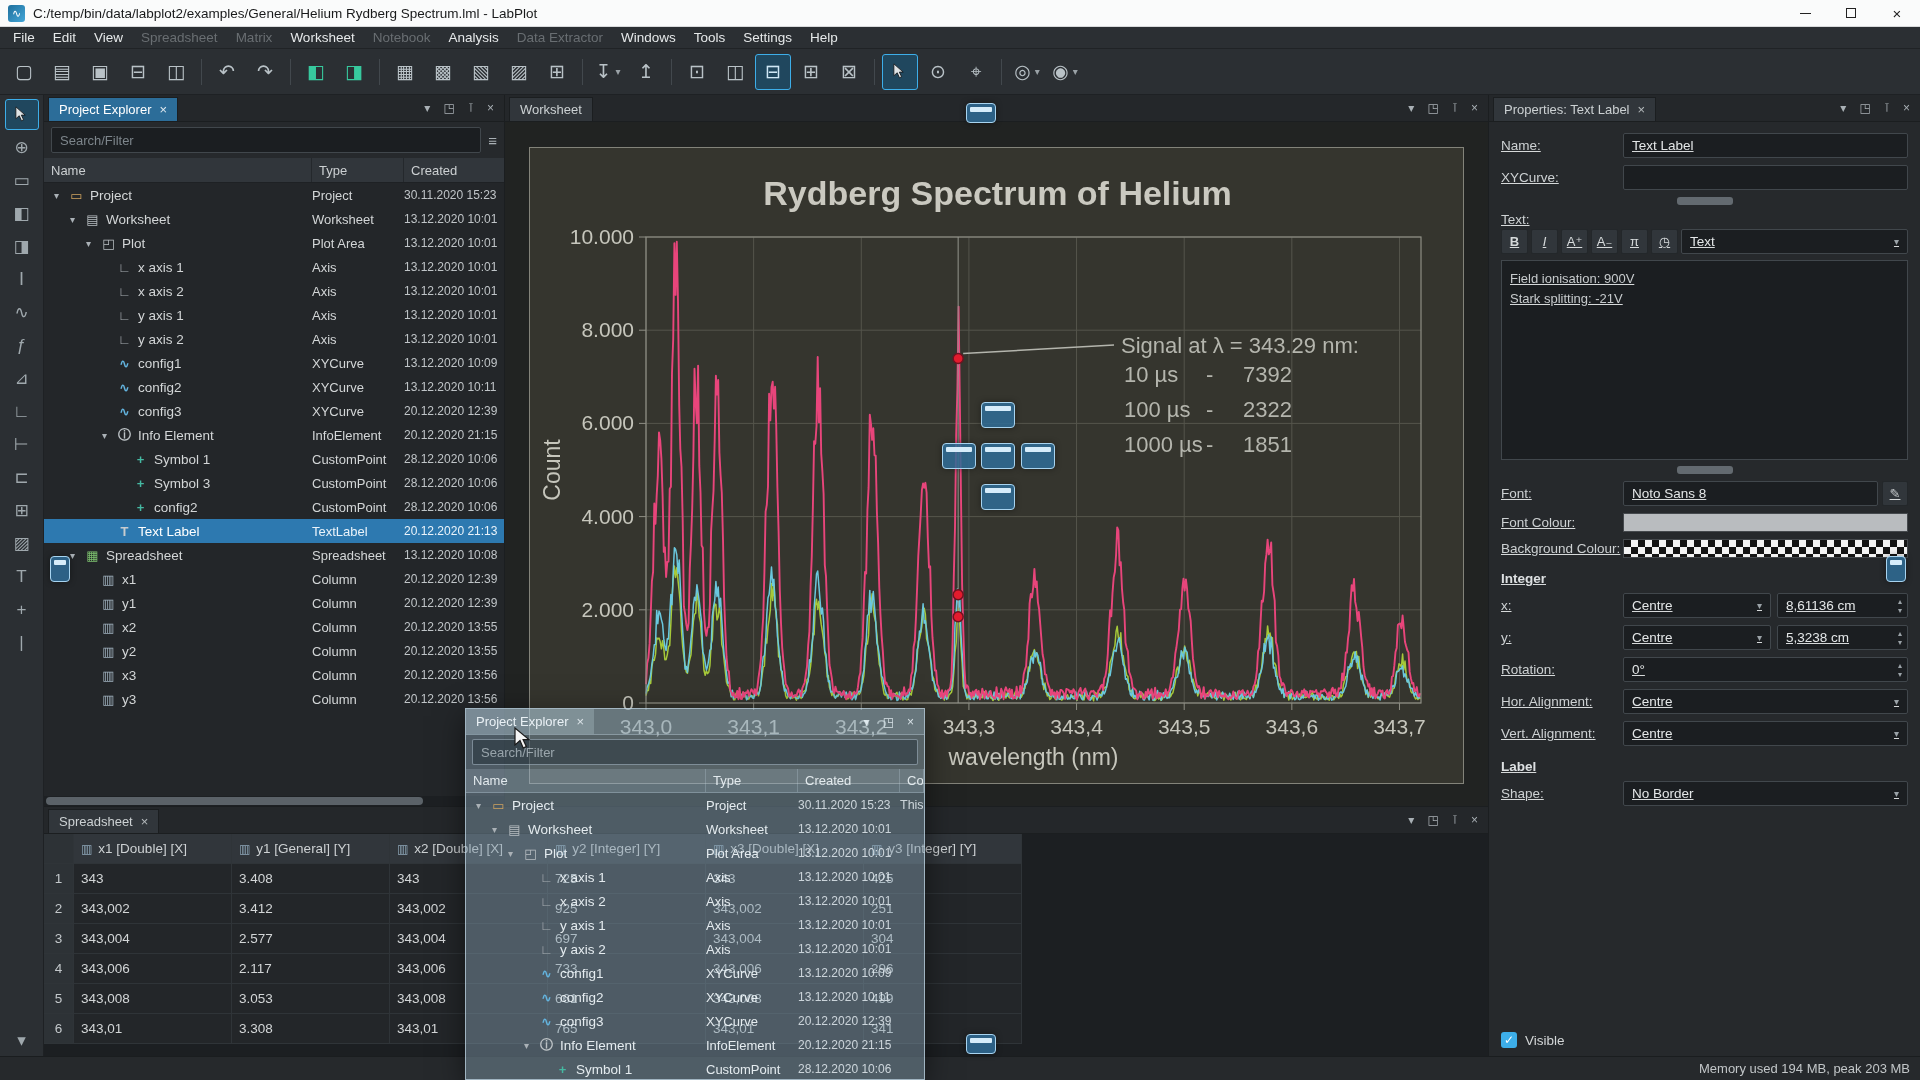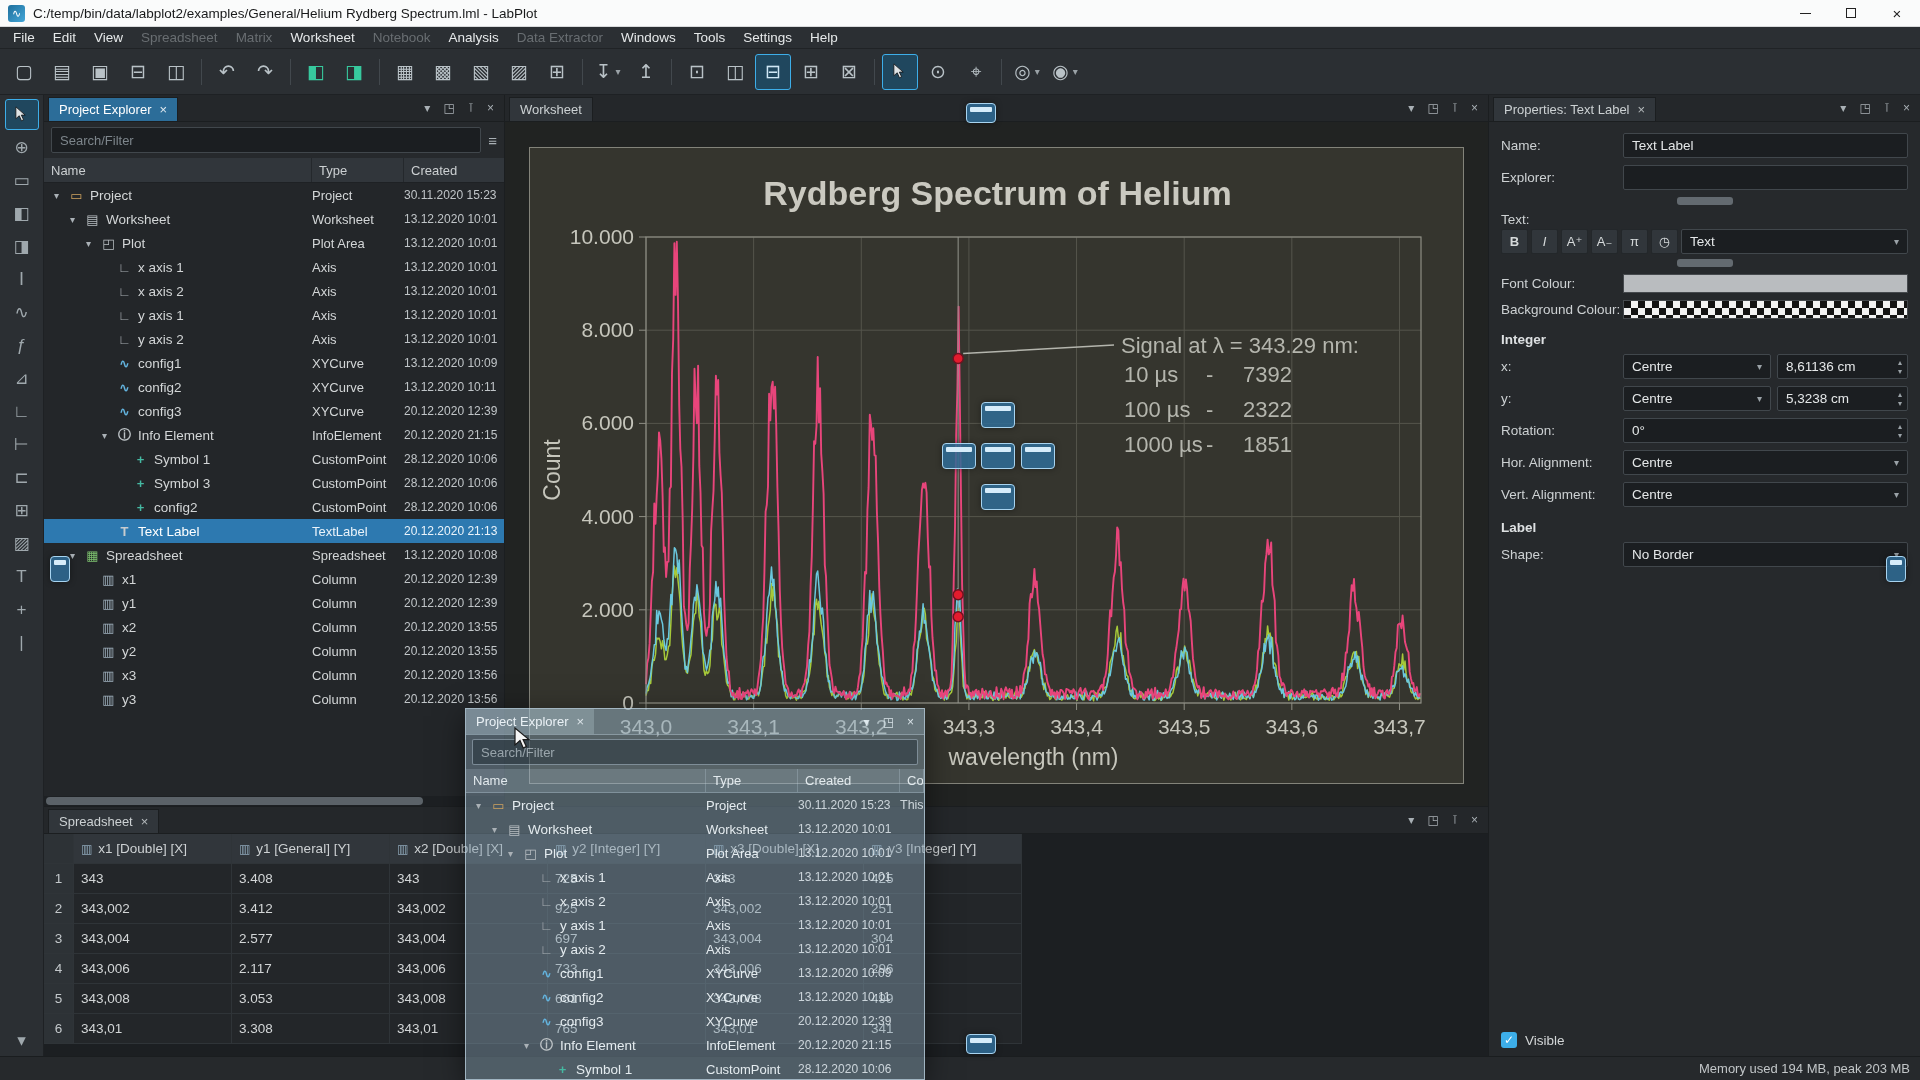--- a/index.html
+++ b/index.html
@@ -72,21 +72,21 @@
 #bottomDock{left:44px;top:711px;right:432px;bottom:0;display:flex;flex-direction:column;border-top:1px solid #1b1e20;}
 .sheet-area{flex:1;background:#1c1f22;position:relative;overflow:hidden;}
 .sheet-grid{position:absolute;left:0;top:0;display:grid;}
 .sh-cell{border-right:1px solid #2f3438;border-bottom:1px solid #2f3438;background:#232629;display:flex;align-items:center;padding:0 7px;font-size:13.5px;color:#d3d6d7;height:30px;white-space:nowrap;overflow:hidden;}
 .sh-head{background:#31363b;color:#cdd1d3;gap:6px;}
 .sh-head .colicon{color:#8ea6b8;font-size:12px;}
 .sh-rownum{background:#2d3236;justify-content:center;color:#c3c8cb;}
 
 
 #propsPanel{left:1488px;top:0;right:0;bottom:0;border-left:1px solid #1b1e20;display:flex;flex-direction:column;}
-.props-body{flex:1;position:relative;padding-top:4px;overflow:hidden;}
+.props-body{flex:1;position:relative;padding-top:4px;overflow:hidden;text-decoration:underline;}
 .prow{display:flex;align-items:center;margin:7px 12px;}
 .plabel{width:122px;flex:none;font-size:13.5px;color:#cdd1d3;}
 .tin{flex:1;height:25px;background:#1b1e21;border:1px solid #41474c;border-radius:2px;color:#e4e7e8;display:flex;align-items:center;padding:0 8px;font-size:13.5px;white-space:nowrap;overflow:hidden;}
 .combo{justify-content:space-between;gap:6px;}
 .combo .arrow{font-size:10px;color:#9aa2a7;flex:none;}
 .spin{position:relative;padding-right:18px;}
 .spin .arrows{position:absolute;right:5px;top:3px;display:flex;flex-direction:column;line-height:9px;font-size:8px;color:#9aa2a7;}
 .fmt-row{display:flex;align-items:center;gap:3px;margin:2px 12px;}
 .fmt-btn{width:27px;height:25px;background:#31363b;border:1px solid #23272a;border-radius:2px;display:flex;align-items:center;justify-content:center;color:#d6dadb;font-size:13px;flex:none;}
 .fmt-combo{margin-left:auto;width:92px;height:25px;}
@@ -660,42 +660,53 @@
       </div>
     </div>
     <div class="props-body">
       <div class="prow">
         <span class="plabel">Name:</span>
         <div class="tin">
             <span>Text Label</span>
           </div>
       </div>
       <div class="prow">
-        <span class="plabel">Explorer:</span>
+        <span class="plabel">XYCurve:</span>
         <div class="tin">
             <span></span>
           </div>
       </div>
       <div class="grip"></div>
       <div class="prow" style="margin-bottom:2px;">
         <span class="plabel">Text:</span>
       </div>
       <div class="fmt-row" id="fmtRow">
           <div class="fmt-btn" style="font-weight: bold;">B</div>
           <div class="fmt-btn" style="font-style: italic;">I</div>
           <div class="fmt-btn">A⁺</div>
           <div class="fmt-btn">A₋</div>
           <div class="fmt-btn">π</div>
           <div class="fmt-btn">◷</div>
           <div class="tin combo fmt-combo">
             <span>Text</span>
             <span class="arrow">▾</span>
           </div>
         </div>
+      <div class="text-area">
+        <div>Field ionisation: 900V</div>
+        <div>Stark splitting: -21V</div>
+      </div>
       <div class="grip"></div>
+      <div class="prow">
+        <span class="plabel">Font:</span>
+        <div class="tin">
+            <span>Noto Sans 8</span>
+          </div>
+        <div class="edit-btn">✎</div>
+      </div>
       <div class="prow">
         <span class="plabel">Font Colour:</span>
         <div class="swatch font-colour"></div>
       </div>
       <div class="prow">
         <span class="plabel">Background Colour:</span>
         <div class="swatch checker"></div>
       </div>
       <div class="sec-head">Integer</div>
       <div class="prow">

